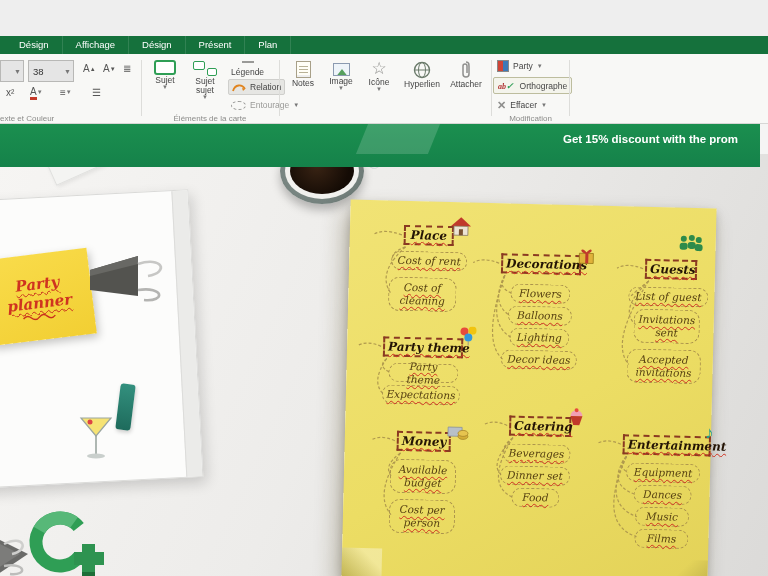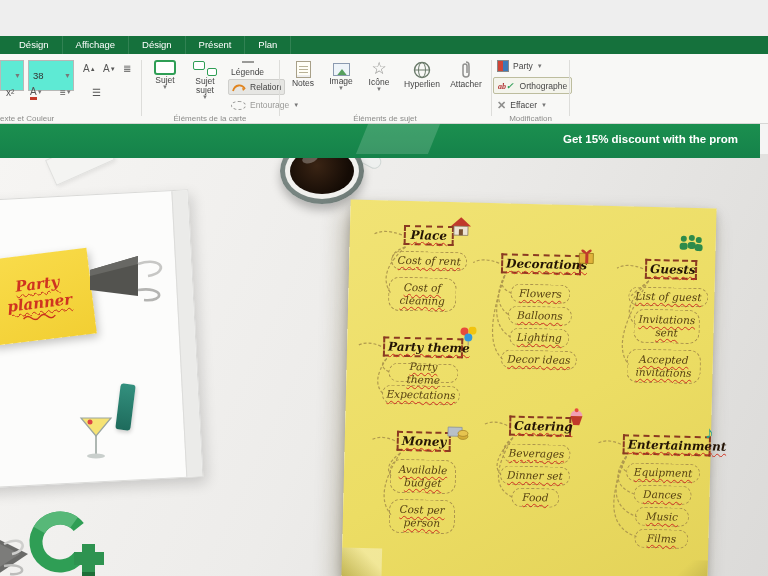--- a/index.html
+++ b/index.html
@@ -14,21 +14,21 @@
   
   .ribbon{position:absolute;top:18px;left:0;right:0;height:70px;background:#f8f8f6;border-bottom:1px solid #d7d7d5;z-index:29;}
   .rgroup{position:absolute;top:0;height:70px;}
   .rgroup .glabel{position:absolute;bottom:1px;left:0;right:0;text-align:center;font-size:8px;color:#8b8b89;white-space:nowrap;}
   .gsep{position:absolute;top:6px;height:56px;width:1px;background:#ddddda;}
   .rbtn{position:absolute;display:flex;flex-direction:column;align-items:center;font-size:8.5px;color:#454545;cursor:default;}
   .rbtn .cap{margin-top:1px;text-align:center;line-height:1.05;}
   .arrow{font-size:6px;color:#777;line-height:5px;}
   .srow{position:absolute;display:flex;align-items:center;gap:4px;height:16px;font-size:8.5px;color:#454545;padding:0 3px;}
   .srow.hilite{background:#e6e6e3;border:1px solid #cfcfcc;border-radius:2px;}
-  .combo{position:absolute;height:31px;background:#5eead4;border:1px solid #b8b8b6;display:flex;align-items:center;justify-content:space-between;font-size:9.5px;color:#333;padding:0 2px 0 4px;}
+  .combo{position:absolute;height:22px;background:#e5e5e5;border:1px solid #b8b8b6;display:flex;align-items:center;justify-content:space-between;font-size:9.5px;color:#333;padding:0 2px 0 4px;}
   .combo .arrow{font-size:7px;}
   .mini{position:absolute;height:17px;display:flex;align-items:center;justify-content:center;font-size:10px;color:#555;padding:0 3px;border:1px solid transparent;border-radius:2px;}
   .ortho{position:absolute;display:flex;align-items:center;gap:6px;height:17px;border:1px solid #bdbd9e;background:#f4f4ec;border-radius:2px;padding:0 4px;font-size:8.5px;color:#454545;}
 
   
   .ic-sujet{width:22px;height:15px;border:2px solid #2f9e55;border-radius:3px;background:#fff;}
   .ic-sujetenf{position:relative;width:24px;height:16px;}
   .ic-sujetenf i{position:absolute;border:1.6px solid #2f9e55;border-radius:2px;background:#fff;}
   .ic-tag{width:12px;height:9px;background:#ececea;border:1px solid #9a9a98;}
   .ic-oval{width:15px;height:9px;border:1.2px dashed #9a9a98;border-radius:50%;}
@@ -36,21 +36,21 @@
   .ic-notes i{height:1px;background:#b9b297;}
   .ic-img{width:17px;height:13px;border:1px solid #8b9ab0;background:#eef4f9;position:relative;overflow:hidden;}
   .ic-img i{position:absolute;bottom:-3px;left:1px;width:0;height:0;border-left:7px solid transparent;border-right:7px solid transparent;border-bottom:9px solid #57a05e;}
   .ic-star{font-size:17px;line-height:17px;color:#8f8f8d;}
   .ic-x{font-size:11px;color:#8f8f8d;font-weight:bold;}
   .ic-swatch{width:12px;height:12px;background:linear-gradient(90deg,#cf4436 50%,#3c79b8 50%);border:1px solid #888;}
   .ic-abc{font:bold italic 8px "Liberation Serif",serif;color:#b03030;white-space:nowrap;}
   .ic-abc b{color:#2f9e55;font-size:9px;}
 
   
-  .banner{position:absolute;top:88px;left:0;right:8px;height:34px;background:linear-gradient(180deg,#1b8f4f,#15824a);z-index:28;overflow:hidden;}
+  .banner{position:absolute;top:88px;left:0;right:8px;height:43px;background:linear-gradient(180deg,#1b8f4f,#15824a);z-index:28;overflow:hidden;}
   .banner .shape{position:absolute;left:362px;top:0;width:72px;height:30px;background:rgba(255,255,255,.16);transform:skewX(-22deg);}
   .banner .btxt{position:absolute;left:563px;top:0;line-height:30px;color:#fff;font-weight:bold;font-size:11.5px;white-space:nowrap;}
 
   
   .canvas{position:absolute;top:118px;left:0;width:768px;height:447px;overflow:hidden;background:linear-gradient(115deg,#f6f5f3 0%,#edecea 45%,#dbdad8 100%);}
 
   .sheet{position:absolute;left:48px;top:-8px;width:64px;height:28px;background:#f4f4f2;border:1px solid #e0e0de;transform:rotate(-24deg);box-shadow:1px 2px 4px rgba(0,0,0,.08);}
   .spoonrest{position:absolute;left:356px;top:-2px;width:26px;height:14px;background:#eef0ef;border:1px solid #cfd6d4;border-radius:7px;transform:rotate(28deg);}
 
   .whiteboard{position:absolute;left:-70px;top:42px;width:266px;height:288px;background:#fcfcfb;border:1px solid #d9d9d7;transform:rotate(-3deg);box-shadow:3px 6px 14px rgba(0,0,0,.16);}
@@ -185,21 +185,20 @@
             <line x1="1.5" y1="9" x2="16.5" y2="9" stroke="#6a7a6a" stroke-width="1"></line>
           </svg>
         <span class="cap">Hyperlien</span>
       </div>
       <div class="rbtn" style="left:166px;top:6px;width:40px;">
         <svg width="12" height="19">
             <path d="M6,2 C9,2 9,4 9,7 L9,14 a3,3 0 0 1 -6,0 L3,6 a2,2 0 0 1 4,0 L7,13" fill="none" stroke="#8f8f8d" stroke-width="1.5"></path>
           </svg>
         <span class="cap">Attacher</span>
       </div>
-      <div class="glabel">Éléments de sujet</div>
     </div>
     <div class="gsep" style="left:491px;"></div>
 
     <div class="rgroup" style="left:492px;width:77px;">
       <div class="srow" style="left:2px;top:4px;">
         <span class="ic-swatch"></span>
         <span>Party</span>
         <span class="arrow">▼</span>
       </div>
       <div class="ortho" style="left:1px;top:23px;">

